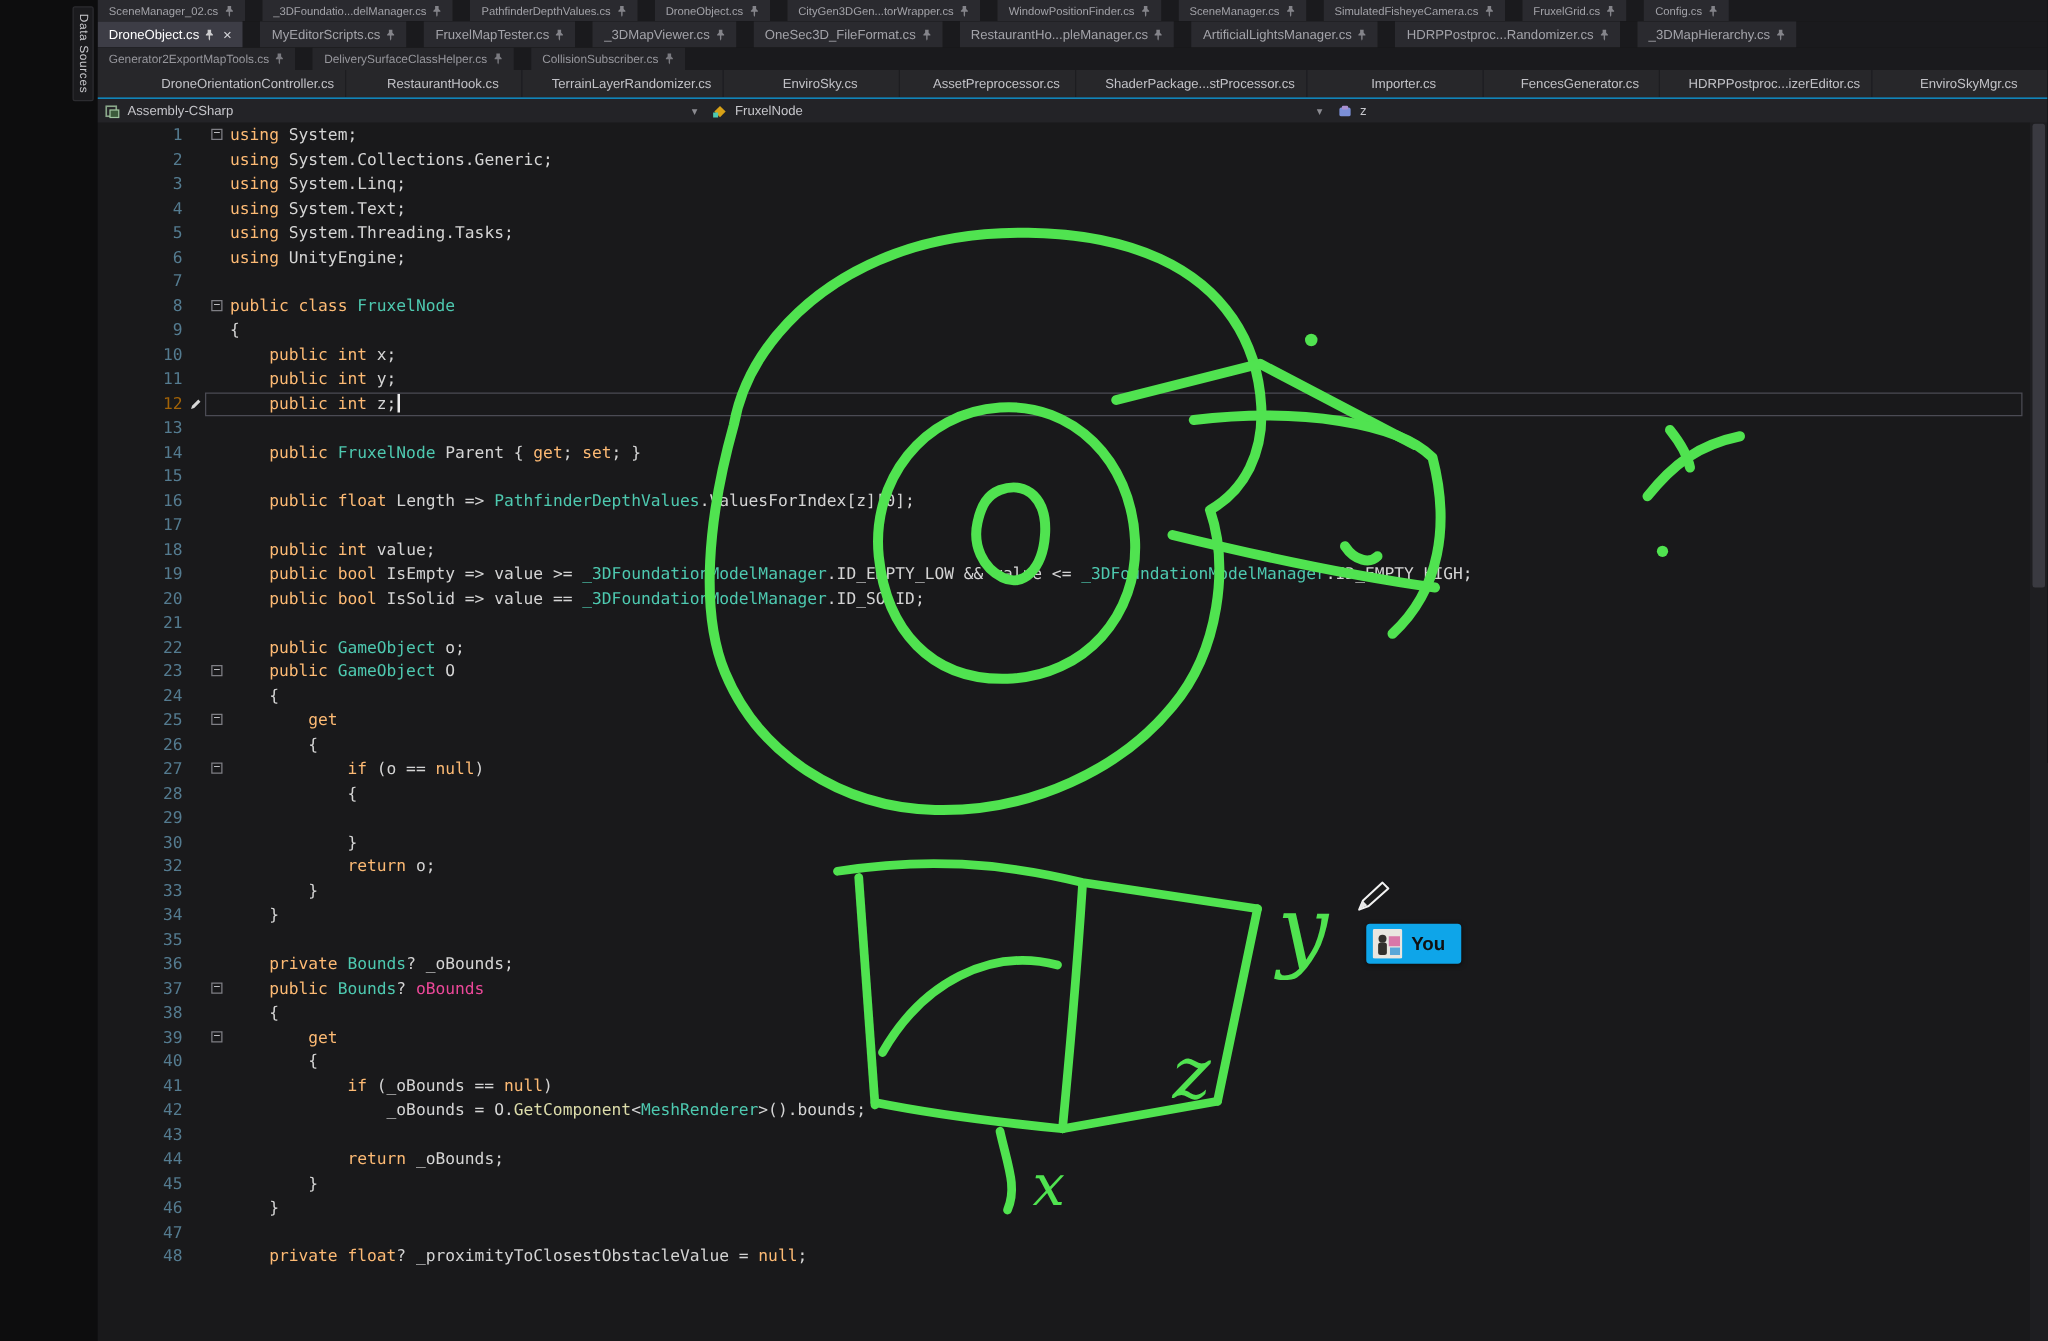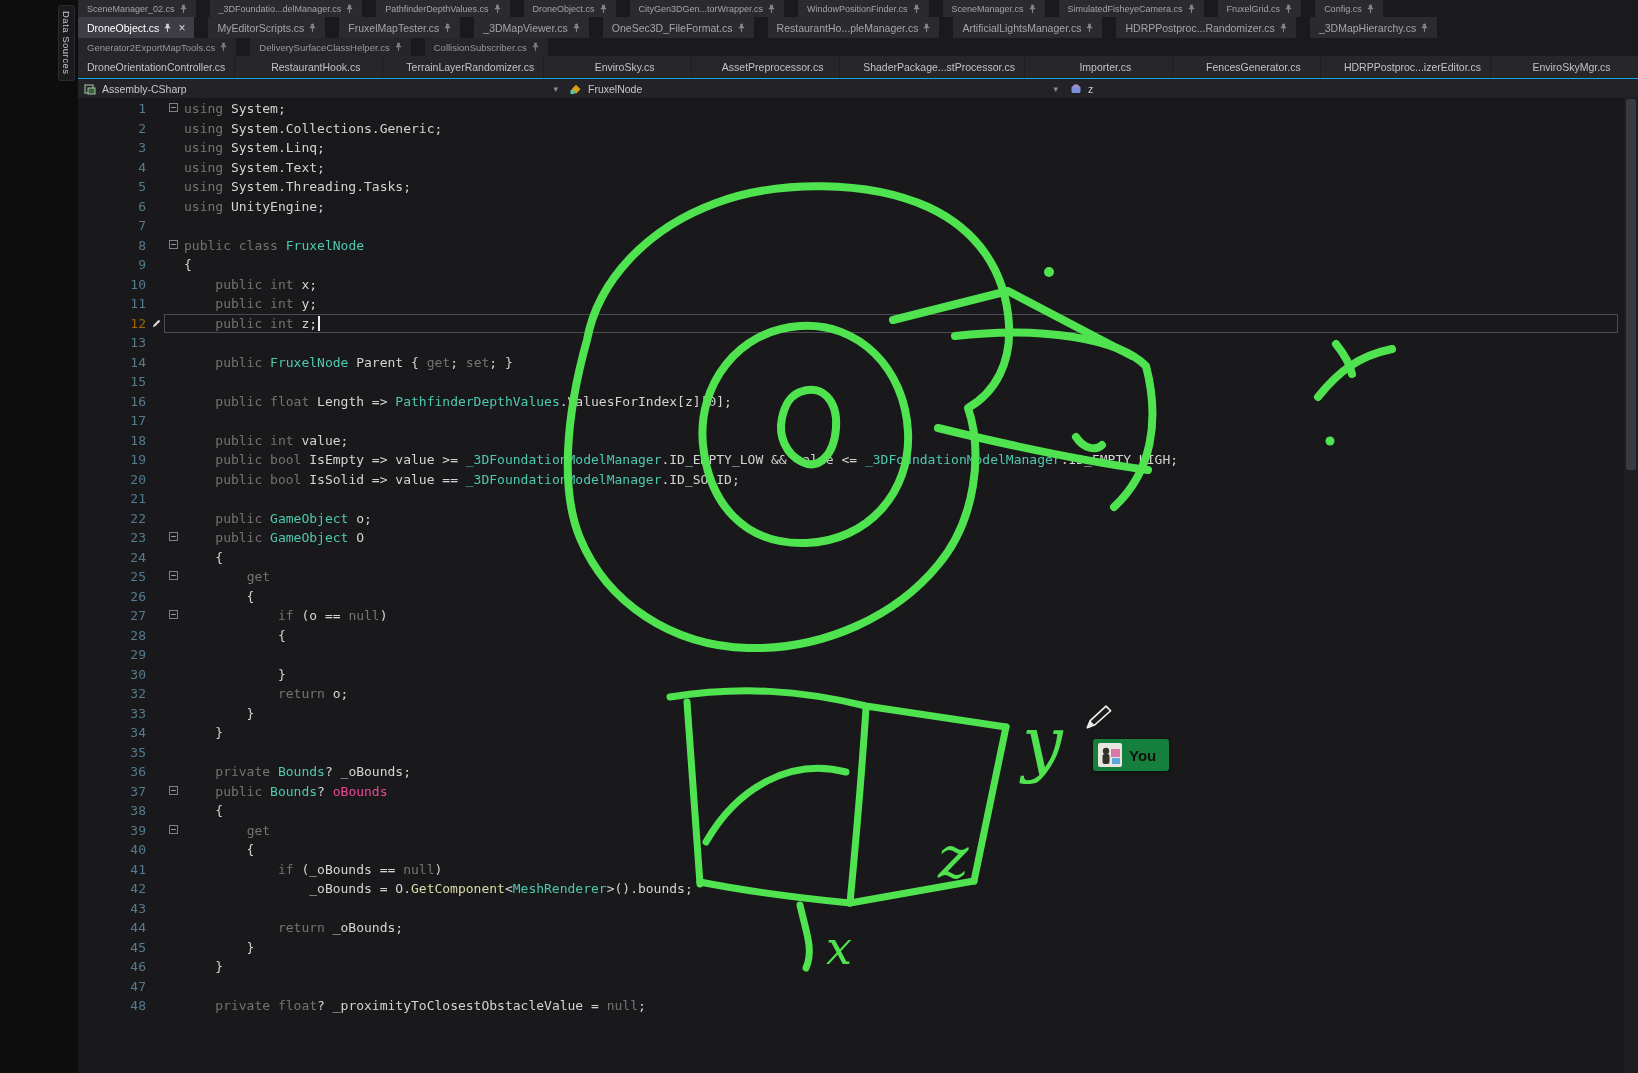--- a/index.html
+++ b/index.html
@@ -16,21 +16,21 @@
     writing-mode:vertical-rl;
     font-size:9.5px;color:#c9c9cd;letter-spacing:.5px;
     background:#1b1b1e;padding:5px 2px;border:1px solid #2c2c30;border-radius:2px;
   }
   
   .top-stack{position:absolute;left:78px;top:0;right:0;z-index:4;}
   .tabs-row{display:flex;align-items:stretch;gap:14px;background:#1a1a1d;overflow:hidden;}
   #tabrow1{height:17px;font-size:9px;}
   #tabrow2{height:21px;font-size:10.5px;}
   #tabrow3{height:18px;font-size:9.5px;}
-  #tabrow4{height:22px;font-size:10.5px;background:#27272a;}
+  #tabrow4{height:22px;font-size:10.5px;background:#27272a;padding-left:42px;}
   .tab{
     display:flex;align-items:center;gap:5px;padding:0 9px;
     background:#2a2a2f;color:#a3a3a9;white-space:nowrap;cursor:default;flex:none;
   }
   #tabrow3 .tab{background:#26262a;color:#97979d;}
   .tab.active{background:#3d3d46;color:#ffffff;}
   .tab-close{font-size:12px;line-height:1;color:#d7d7db;margin-left:2px;}
   .pin-ic{width:7px;height:10px;opacity:.75;flex:none;}
   #tabrow4 .tab{flex:1;background:transparent;justify-content:center;color:#c2c2c7;border-right:1px solid #1d1d20;}
   #tabrow4 .tab:last-child{border-right:none;}
@@ -58,38 +58,38 @@
   .current .ln{color:#a16207;}
   .ln-pen{width:12px;flex:none;display:flex;align-items:center;}
   .ln-pen svg{width:10px;height:10px;}
   .fold{width:20px;flex:none;position:relative;}
   .fold.has::after{
     content:"\2212";position:absolute;left:5px;top:4px;width:9px;height:9px;
     border:1px solid #7f7f85;color:#c5c5c9;font-size:9px;line-height:7px;text-align:center;
     background:#19191b;box-sizing:border-box;
   }
   .code-text{white-space:pre;color:#d4d4d4;}
-  .tk-kw{color:#737373;}
+  .tk-kw{color:#fdba74;}
   .tk-ty{color:#4ec9b0;}
   .tk-me{color:#dcdcaa;}
   .tk-pl{color:#d4d4d4;}
   .tk-ul{color:#ec4899;text-underline-offset:2px;margin-top:17px;}
   .current::after{
     content:"";position:absolute;left:86px;right:20px;top:0;bottom:0;
     border:1px solid #4b4b54;pointer-events:none;
   }
   .caret{display:inline-block;width:1.5px;height:15px;background:#ececec;vertical-align:-3px;margin-left:1px;}
   .scrollbar{position:absolute;right:0;top:0;bottom:0;width:14px;background:#1e1e21;}
   .scroll-thumb{position:absolute;left:2px;right:2px;top:2px;height:38%;background:#3a3a41;border-radius:2px;}
   
   #overlay{position:absolute;left:0;top:0;width:1638px;height:1073px;z-index:40;pointer-events:none;}
   .you-cursor{position:absolute;left:1085px;top:701px;z-index:50;pointer-events:none;}
   .you-flag{
     position:absolute;left:8px;top:38px;display:flex;align-items:center;gap:7px;
-    background:#15803d;border-radius:3px;padding:4px 13px 4px 5px;
+    background:#0ea5e9;border-radius:3px;padding:4px 13px 4px 5px;
     box-shadow:0 1px 4px rgba(0,0,0,.55);
   }
   .you-name{font-weight:bold;font-size:15px;color:#101010;font-family:"Liberation Sans",sans-serif;}
   .you-avatar{width:24px;height:24px;display:block;border-radius:2px;overflow:hidden;flex:none;}
 </style>
 </head>
 <body>
 
 <div class="left-rail">
   <div class="rail-tab">Data Sources</div>

